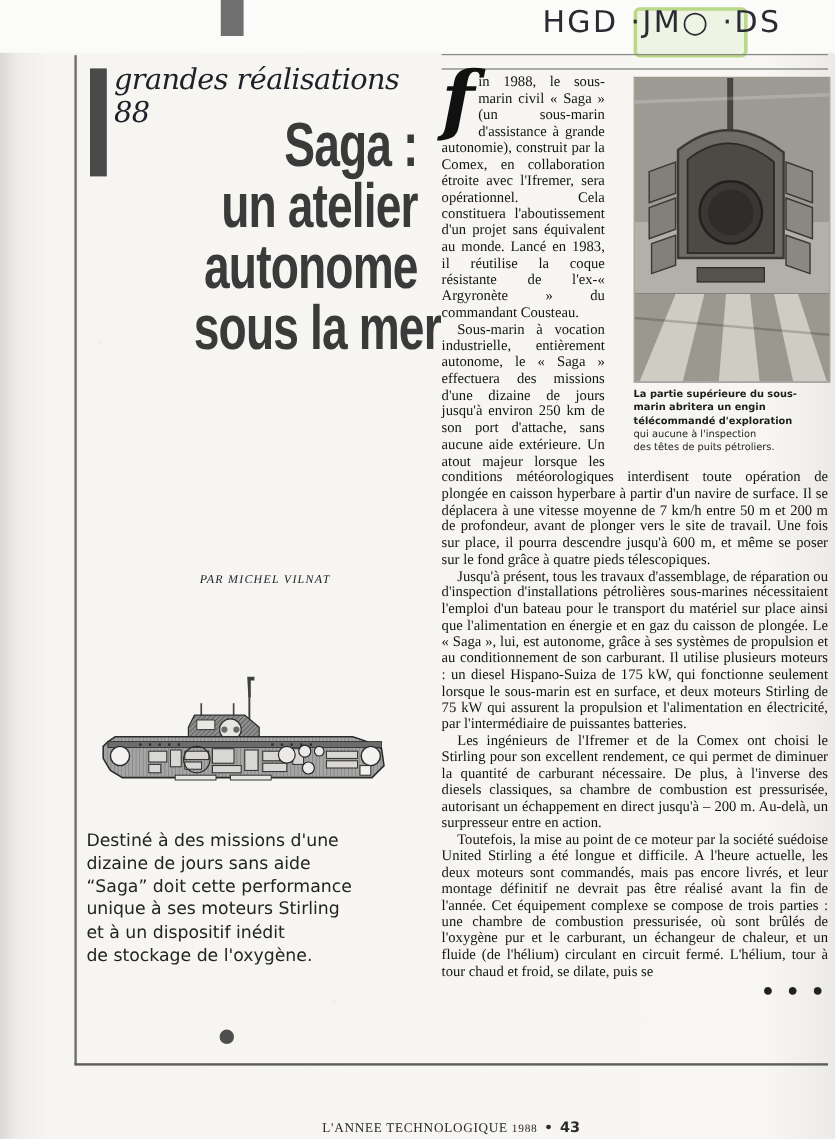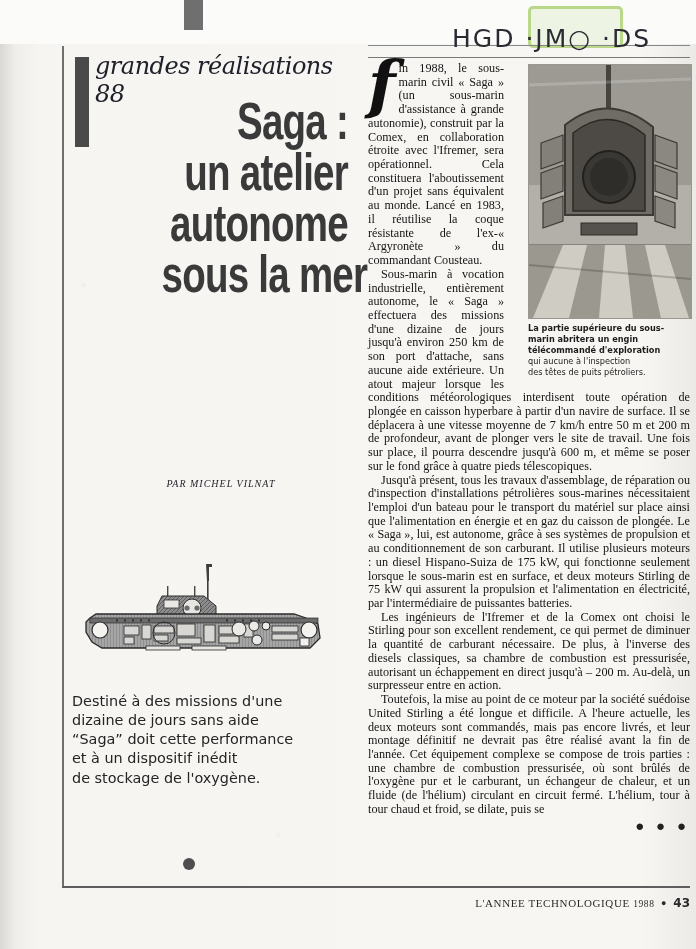--- a/index.html
+++ b/index.html
@@ -30,21 +30,20 @@
   .hand-strip{
     position:absolute;left:0;top:0;width:696px;height:44px;
     background:#fbfbf9;
   }
   .hand-note{
     position:absolute;left:452px;top:4px;
     font-family:"DejaVu Sans", sans-serif;
     font-size:25px;letter-spacing:2px;
     color:#2a2a33;
     white-space:nowrap;
-    margin-top:20px;
   }
   .hl-box{
     position:absolute;left:528px;top:6px;width:89px;height:36px;
     border:3px solid #b9d888;border-radius:5px;
     background:rgba(190,222,140,0.20);
   }
   .hand-seg{position:relative;z-index:2;}
 
   
   .rule{position:absolute;background:#6d6d6d;}
@@ -154,22 +153,22 @@
 
   .endmark{
     text-align:right;
     font-size:15px;letter-spacing:4px;
     color:#222;
     margin-top:1px;
   }
 
   
   .footer{
-    position:absolute;left:62px;top:896px;width:628px;
-    text-align:right;
+    position:absolute;left:62px;top:932px;width:628px;
+    text-align:center;
     font-family:"Liberation Serif", serif;
     font-size:11px;letter-spacing:0.6px;
     color:#2a2a2a;
   }
   .footer .yr{font-size:9.5px;}
   .footer .dot{font-size:9px;vertical-align:1px;margin:0 3px;}
   .footer .pg{font-family:"DejaVu Sans", sans-serif;font-weight:bold;font-size:12px;letter-spacing:0;}
 </style>
 </head>
 <body>
@@ -277,20 +276,21 @@
 
     <rect x="102" y="90" width="34" height="4" fill="#e7e6e2" stroke="#2b2b2b" stroke-width="0.8"></rect>
     <rect x="148" y="90" width="34" height="4" fill="#e7e6e2" stroke="#2b2b2b" stroke-width="0.8"></rect>
   </svg>
 </div>
 
 <div class="standfirst">
   <div>Destiné à des missions d'une</div>
   <div>dizaine de jours sans aide</div>
   <div>“Saga” doit cette performance</div>
+  <div>unique à ses moteurs Stirling</div>
   <div>et à un dispositif inédit</div>
   <div>de stockage de l'oxygène.</div>
 </div>
 <div class="bullet-dot"></div>
 
 <div class="body-col">
 
   <div class="photo-float">
     <div class="photo">
       <svg viewBox="0 0 162 253" preserveAspectRatio="none" xmlns="http://www.w3.org/2000/svg">

